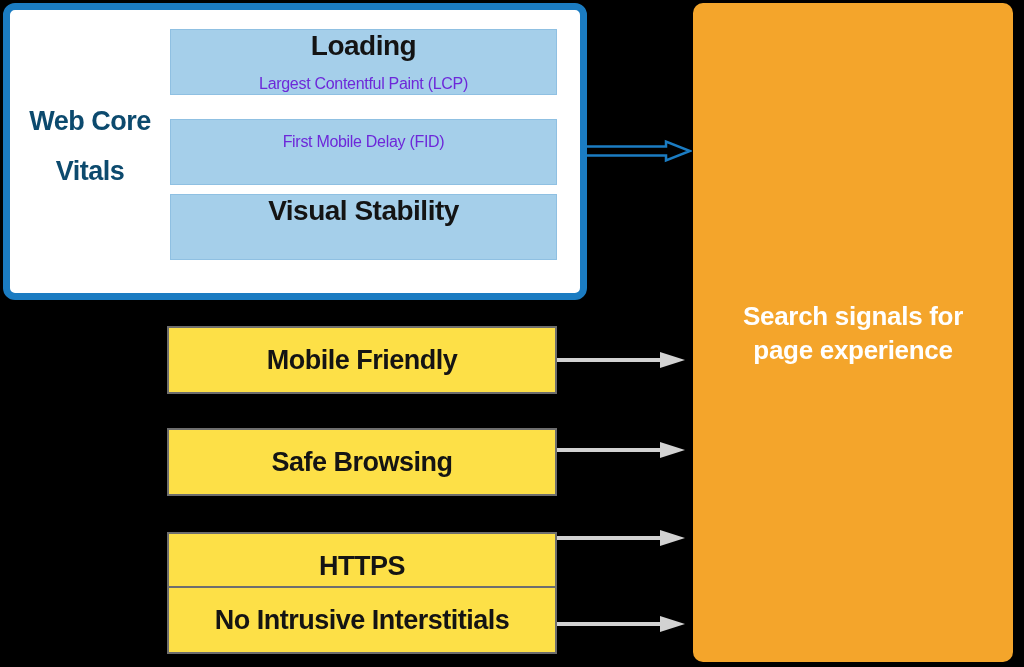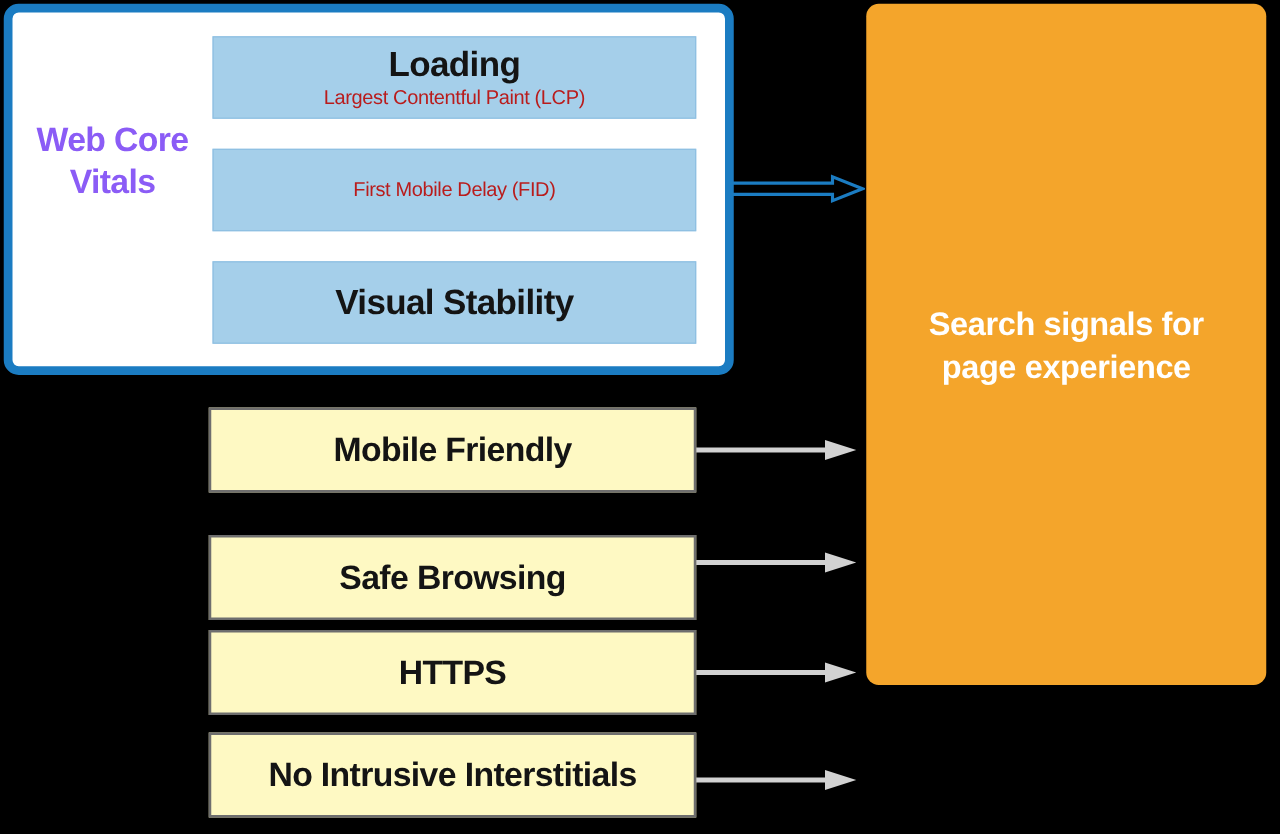--- a/index.html
+++ b/index.html
@@ -8,51 +8,51 @@
     background:#000000;
     font-family:"Liberation Sans", sans-serif;
   }
   .panel-vitals{
     position:absolute;left:3px;top:3px;width:584px;height:297px;
     box-sizing:border-box;background:#ffffff;
     border:7px solid #1b7cc2;border-radius:12px;
   }
   .wcv-label{
     position:absolute;left:8px;top:86px;width:144px;
-    text-align:center;color:#8b5cf6;font-weight:bold;
-    font-size:27px;line-height:33px;letter-spacing:-0.5px;
+    text-align:center;color:#0c4a6e;font-weight:bold;
+    font-size:27px;line-height:50px;letter-spacing:-0.5px;
   }
   .vital-box{
     position:absolute;left:160px;width:387px;height:66px;
     background:#a5cfea;border:1px solid #8fc0e2;box-sizing:border-box;
-    display:flex;flex-direction:column;align-items:center;justify-content:center;
+    display:flex;flex-direction:column;align-items:center;justify-content:space-between;
   }
   .vital-box.v0{top:19px;}
   .vital-box.v1{top:109px;}
-  .vital-box.v2{top:199px;gap:15px;}
+  .vital-box.v2{top:184px;gap:15px;}
   .vital-title{
     color:#141414;font-weight:bold;font-size:28px;line-height:32px;letter-spacing:-0.5px;
   }
   .vital-subtitle{
-    color:#b91c1c;font-size:16px;line-height:20px;margin-top:1px;letter-spacing:-0.3px;
+    color:#6d28d9;font-size:16px;line-height:20px;margin-top:12px;letter-spacing:-0.3px;
   }
   .signal-box{
     position:absolute;left:167px;width:390px;height:68px;
-    background:#fef9c3;border:2px solid #6e6e6e;box-sizing:border-box;
+    background:#fde047;border:2px solid #6e6e6e;box-sizing:border-box;
     display:flex;align-items:center;justify-content:center;
   }
   .signal-box.s0{top:326px;}
   .signal-box.s1{top:428px;}
-  .signal-box.s2{top:504px;}
+  .signal-box.s2{top:532px;}
   .signal-box.s3{top:586px;}
   .signal-label{
     color:#141414;font-weight:bold;font-size:27px;letter-spacing:-0.5px;
   }
   .panel-target{
-    position:absolute;left:693px;top:3px;width:320px;height:545px;
+    position:absolute;left:693px;top:3px;width:320px;height:659px;
     background:#f4a52b;border-radius:10px;
     display:flex;align-items:center;justify-content:center;
   }
   .target-label{
     width:262px;text-align:center;color:#ffffff;font-weight:bold;
     font-size:26px;line-height:34px;letter-spacing:-0.3px;
   }
   .arrow{position:absolute;}
   .arrow-blue{left:584px;top:136px;}
   .arrow-gray.a0{top:347px;}

